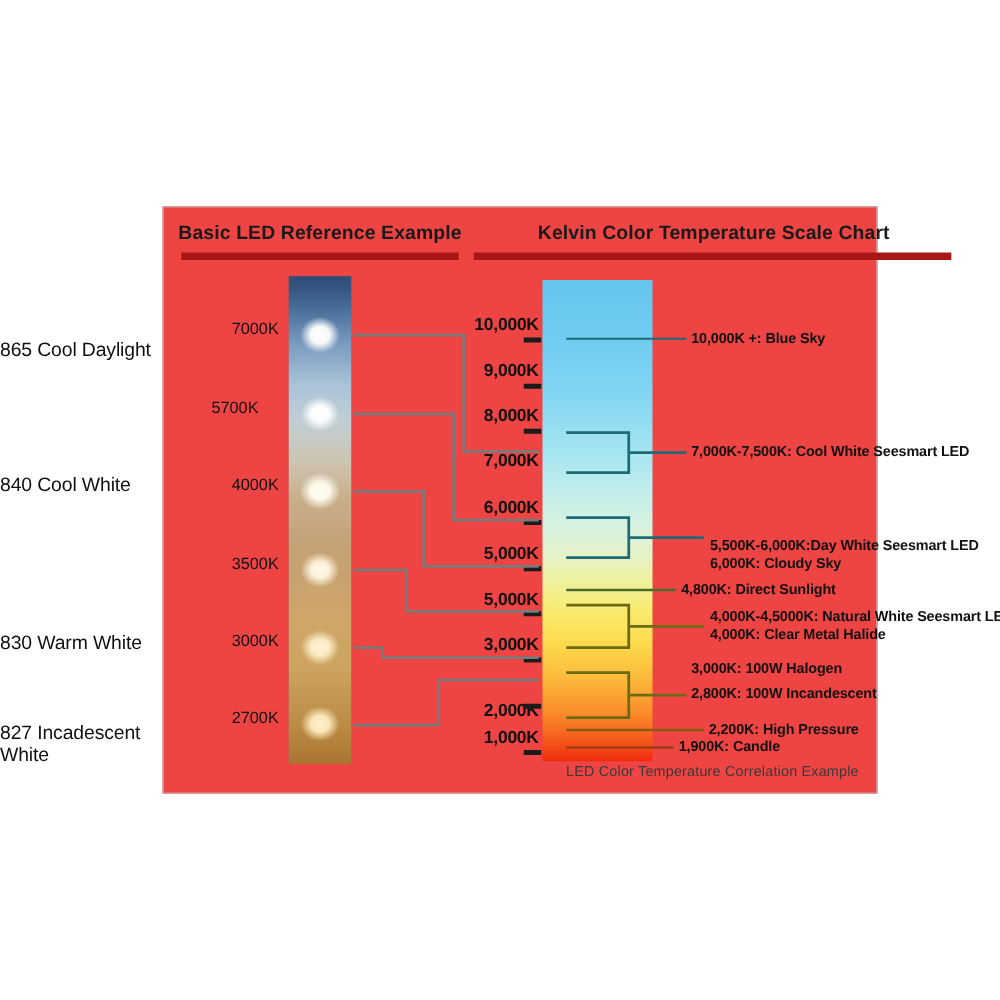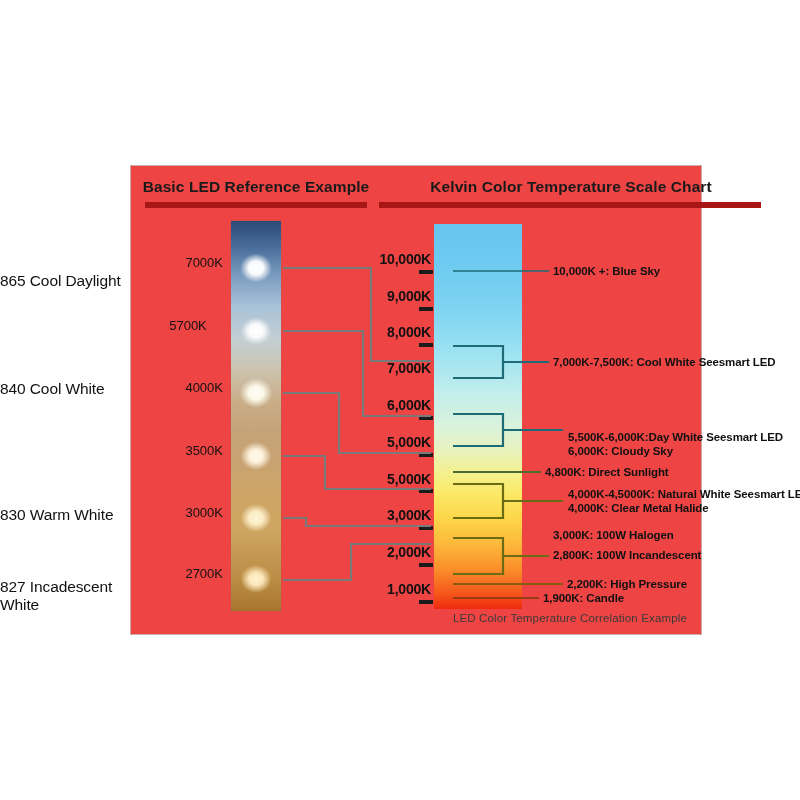--- a/index.html
+++ b/index.html
@@ -202,21 +202,21 @@
     <div class="led-k-label" style="left:22px; top:400px;">2700K</div>
 
     <div class="kelvin-label" style="left:234px; top:85px;">10,000K</div>
     <div class="kelvin-label" style="left:234px; top:122px;">9,000K</div>
     <div class="kelvin-label" style="left:234px; top:158px;">8,000K</div>
     <div class="kelvin-label" style="left:234px; top:194px;">7,000K</div>
     <div class="kelvin-label" style="left:234px; top:231px;">6,000K</div>
     <div class="kelvin-label" style="left:234px; top:268px;">5,000K</div>
     <div class="kelvin-label" style="left:234px; top:305px;">5,000K</div>
     <div class="kelvin-label" style="left:234px; top:341px;">3,000K</div>
-    <div class="kelvin-label" style="left:234px; top:378px;text-align:right;">2,000K</div>
+    <div class="kelvin-label" style="left:234px; top:394px;text-align:right;">2,000K</div>
     <div class="kelvin-label" style="left:234px; top:415px;">1,000K</div>
 
     <div class="kelvin-tick" style="left:288px; top:104px;"></div>
     <div class="kelvin-tick" style="left:288px; top:141px;"></div>
     <div class="kelvin-tick" style="left:288px; top:177px;"></div>
     <div class="kelvin-tick" style="left:288px; top:250px;"></div>
     <div class="kelvin-tick" style="left:288px; top:287px;"></div>
     <div class="kelvin-tick" style="left:288px; top:323px;"></div>
     <div class="kelvin-tick" style="left:288px; top:360px;"></div>
     <div class="kelvin-tick" style="left:288px; top:397px;"></div>

